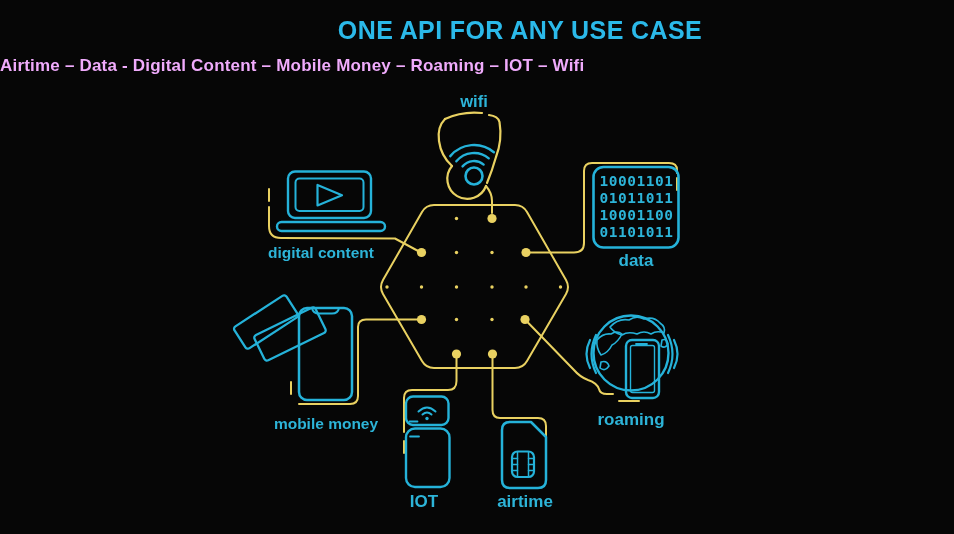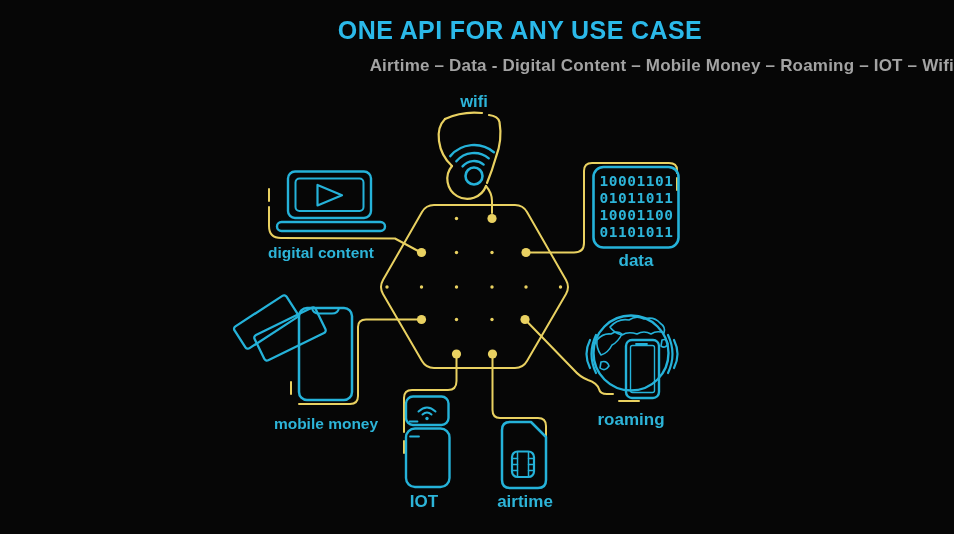--- a/index.html
+++ b/index.html
@@ -1,22 +1,22 @@
 <!DOCTYPE html>
 <html><head>
 <meta charset="utf-8">
 <style>
   html,body{margin:0;padding:0;background:#060606;}
   body{width:954px;height:534px;overflow:hidden;
        font-family:"Liberation Sans","DejaVu Sans",sans-serif;}
   .stage{position:relative;width:954px;height:534px;background:#060606;}
   .title{position:absolute;top:16px;left:0;width:100%;text-align:center;
          color:#2bb9e9;font-size:25px;font-weight:bold;letter-spacing:.4px;padding-left:43px;}
-  .subtitle{position:absolute;top:56px;left:0;width:100%;text-align:right;
-         color:#a3a3a3;font-size:17px;font-weight:bold;letter-spacing:.2px;}
+  .subtitle{position:absolute;top:56px;left:0;width:100%;text-align:left;
+         color:#f0abfc;font-size:17px;font-weight:bold;letter-spacing:.2px;}
   svg.diagram{position:absolute;left:0;top:0;}
   .y{stroke:#e9d161;fill:none;stroke-width:2;stroke-linecap:round;stroke-linejoin:round;}
   .ydot{fill:#e9d161;stroke:none;}
   .c{stroke:#25b2d9;fill:none;stroke-width:2.4;stroke-linecap:round;stroke-linejoin:round;}
   .cthin{stroke:#25b2d9;fill:none;stroke-width:1.6;stroke-linecap:round;stroke-linejoin:round;}
   .lbl{fill:#2db4d8;font-family:"Liberation Sans","DejaVu Sans",sans-serif;
        font-size:16px;font-weight:600;text-anchor:middle;}
   .bin{fill:#2db4d8;font-family:"DejaVu Sans Mono",monospace;font-size:14.5px;
        letter-spacing:.5px;text-anchor:middle;font-weight:600;}
 </style>

